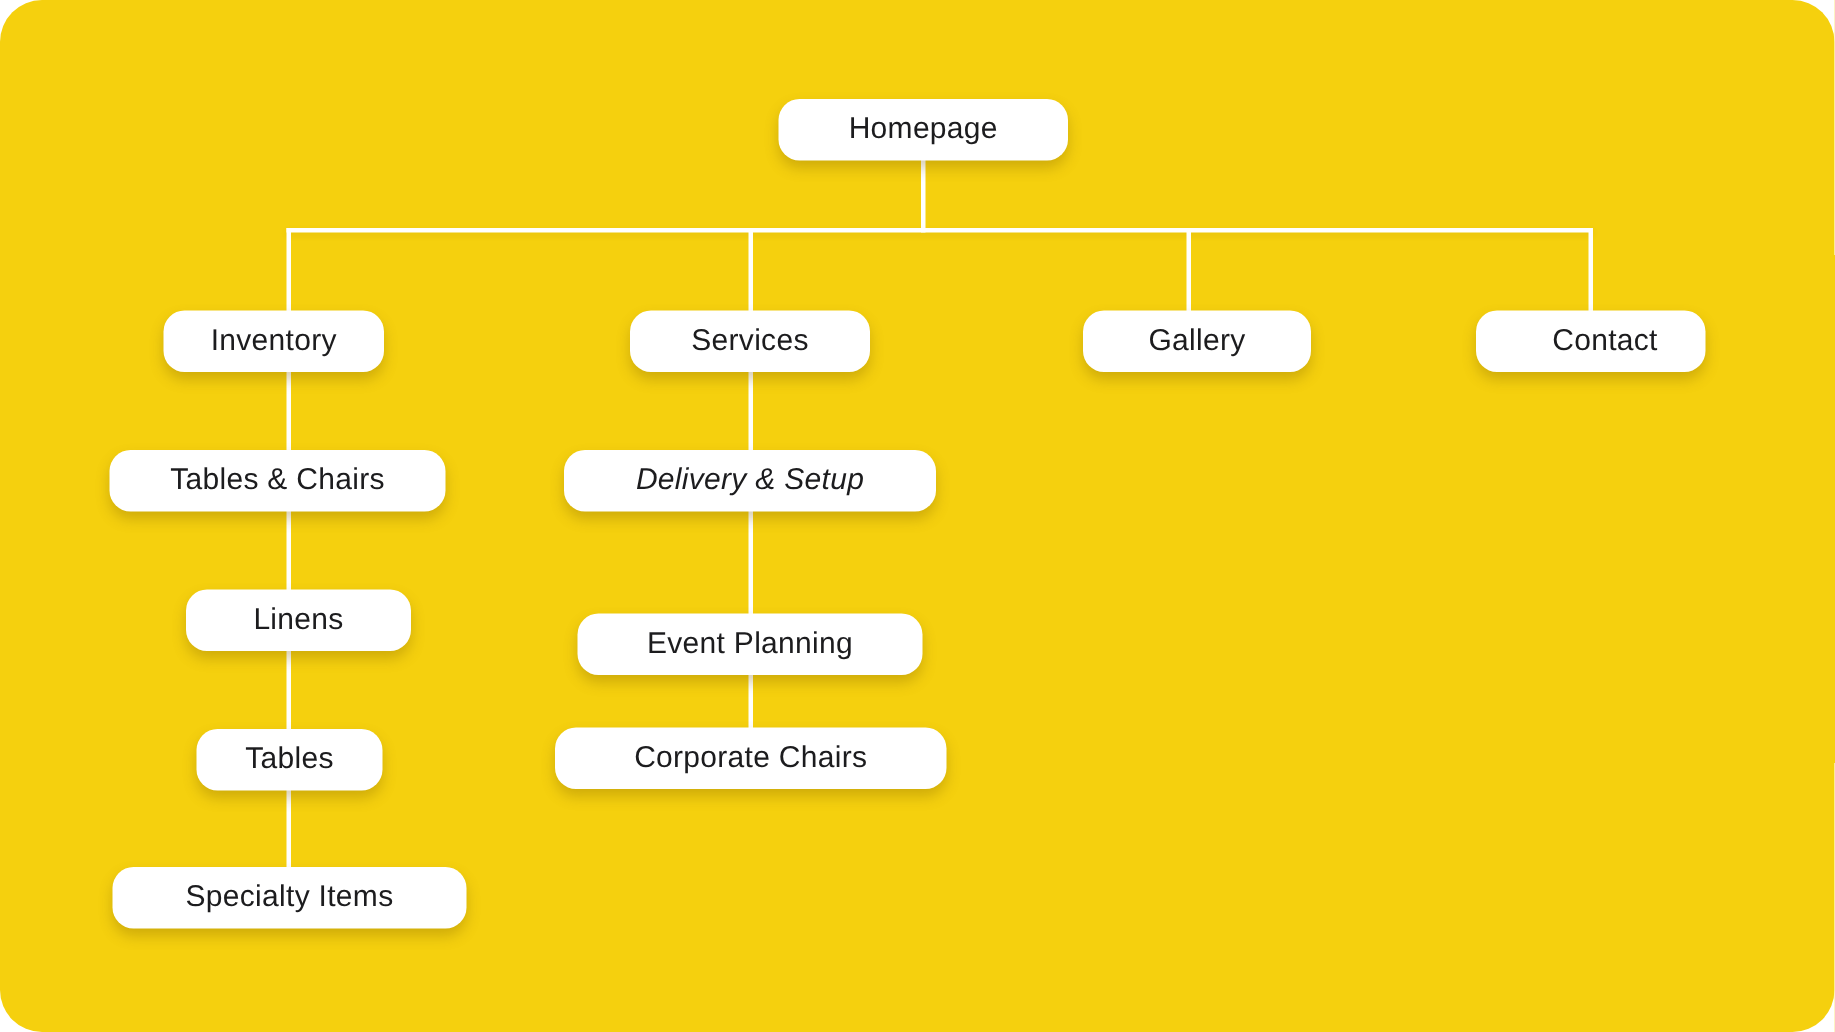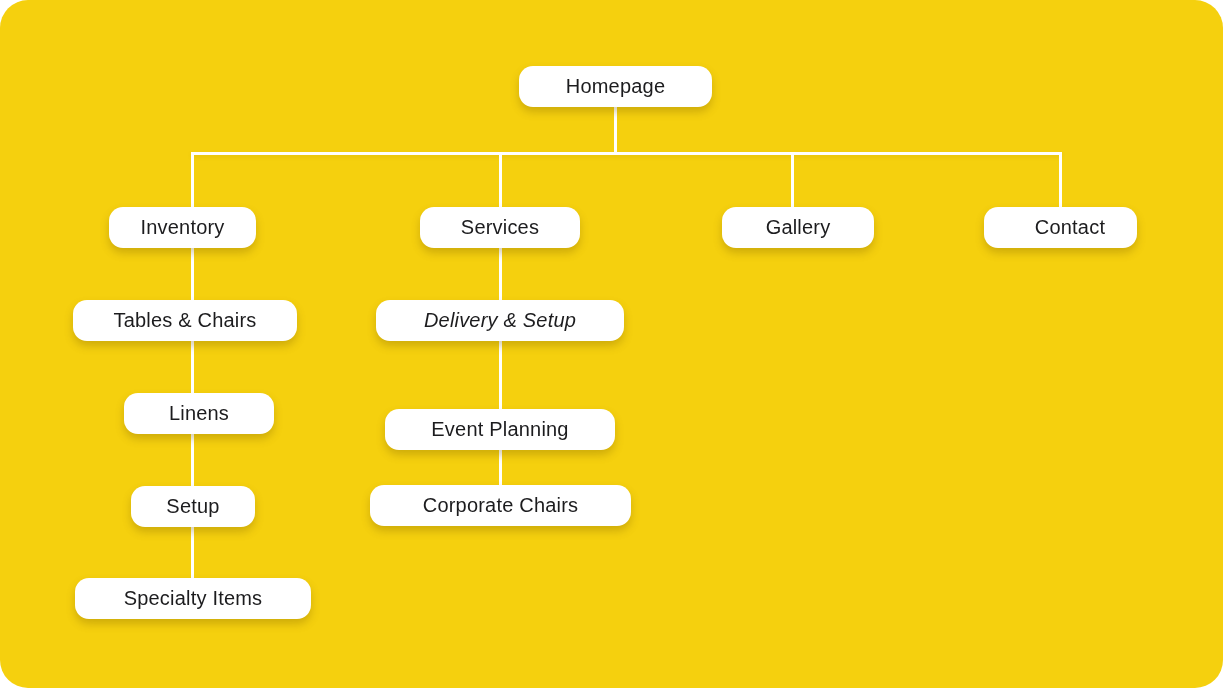--- a/index.html
+++ b/index.html
@@ -87,21 +87,21 @@
       <span>Contact</span>
     </div>
 
     <div class="node" style="left:73px; top:300px; width:224px;">
       <span>Tables &amp; Chairs</span>
     </div>
     <div class="node" style="left:124px; top:393px; width:150px;">
       <span>Linens</span>
     </div>
     <div class="node" style="left:131px; top:486px; width:124px;">
-      <span>Setup</span>
+      <span>Tables</span>
     </div>
     <div class="node" style="left:75px; top:578px; width:236px;">
       <span>Specialty Items</span>
     </div>
 
     <div class="node" style="left:376px; top:300px; width:248px;font-style:italic;">
       <span>Delivery &amp; Setup</span>
     </div>
     <div class="node" style="left:385px; top:393px; width:230px;margin-top:16px;">
       <span>Event Planning</span>

